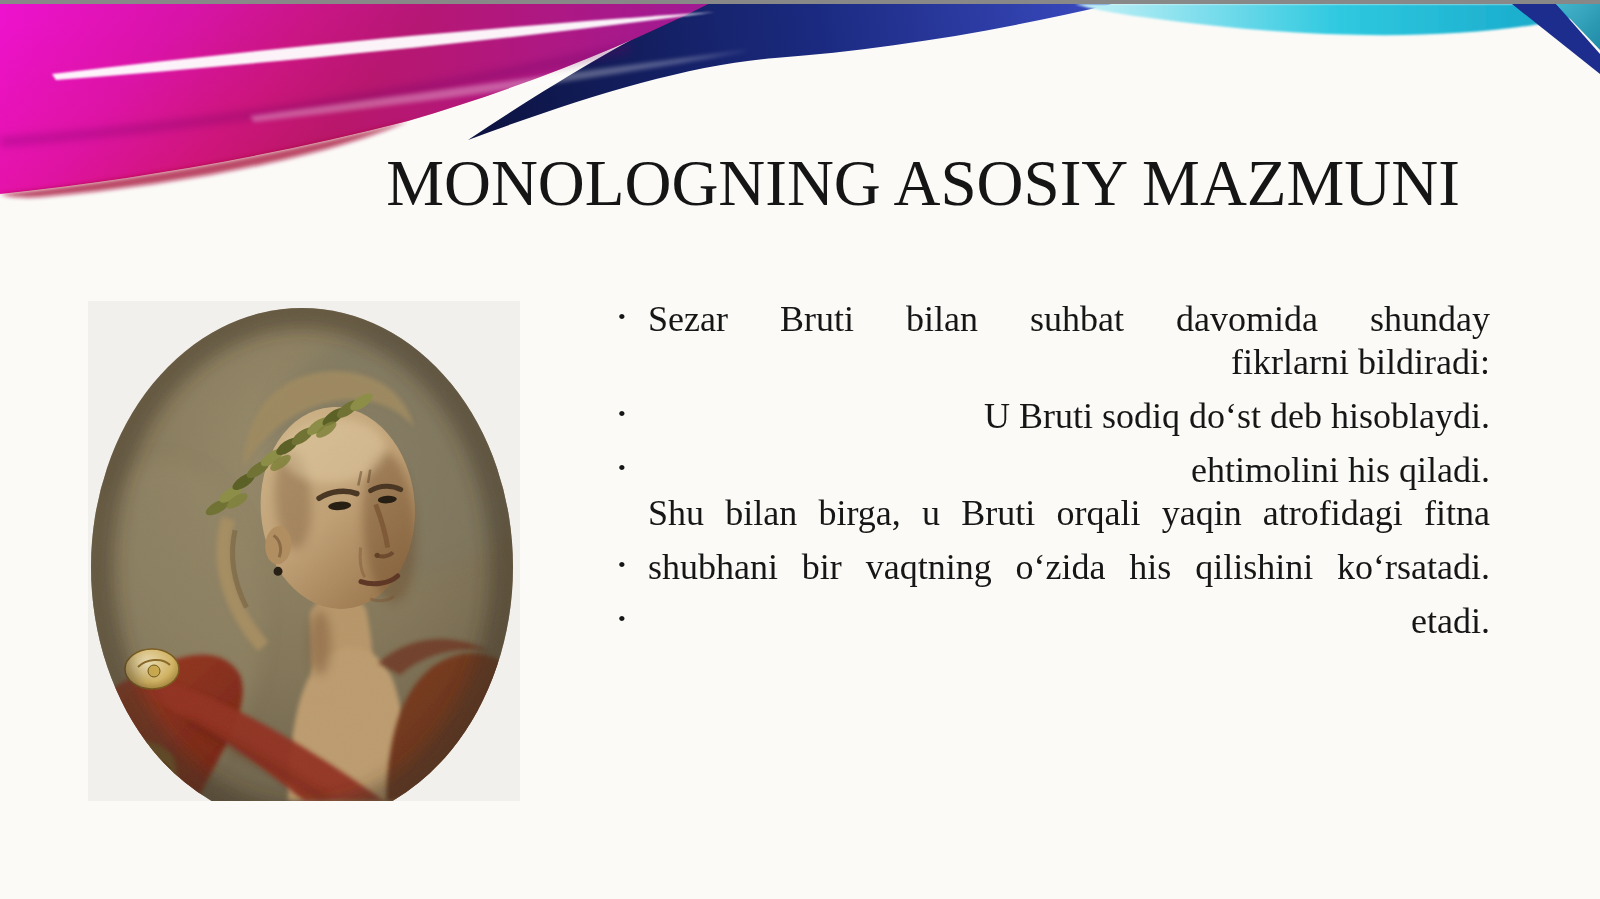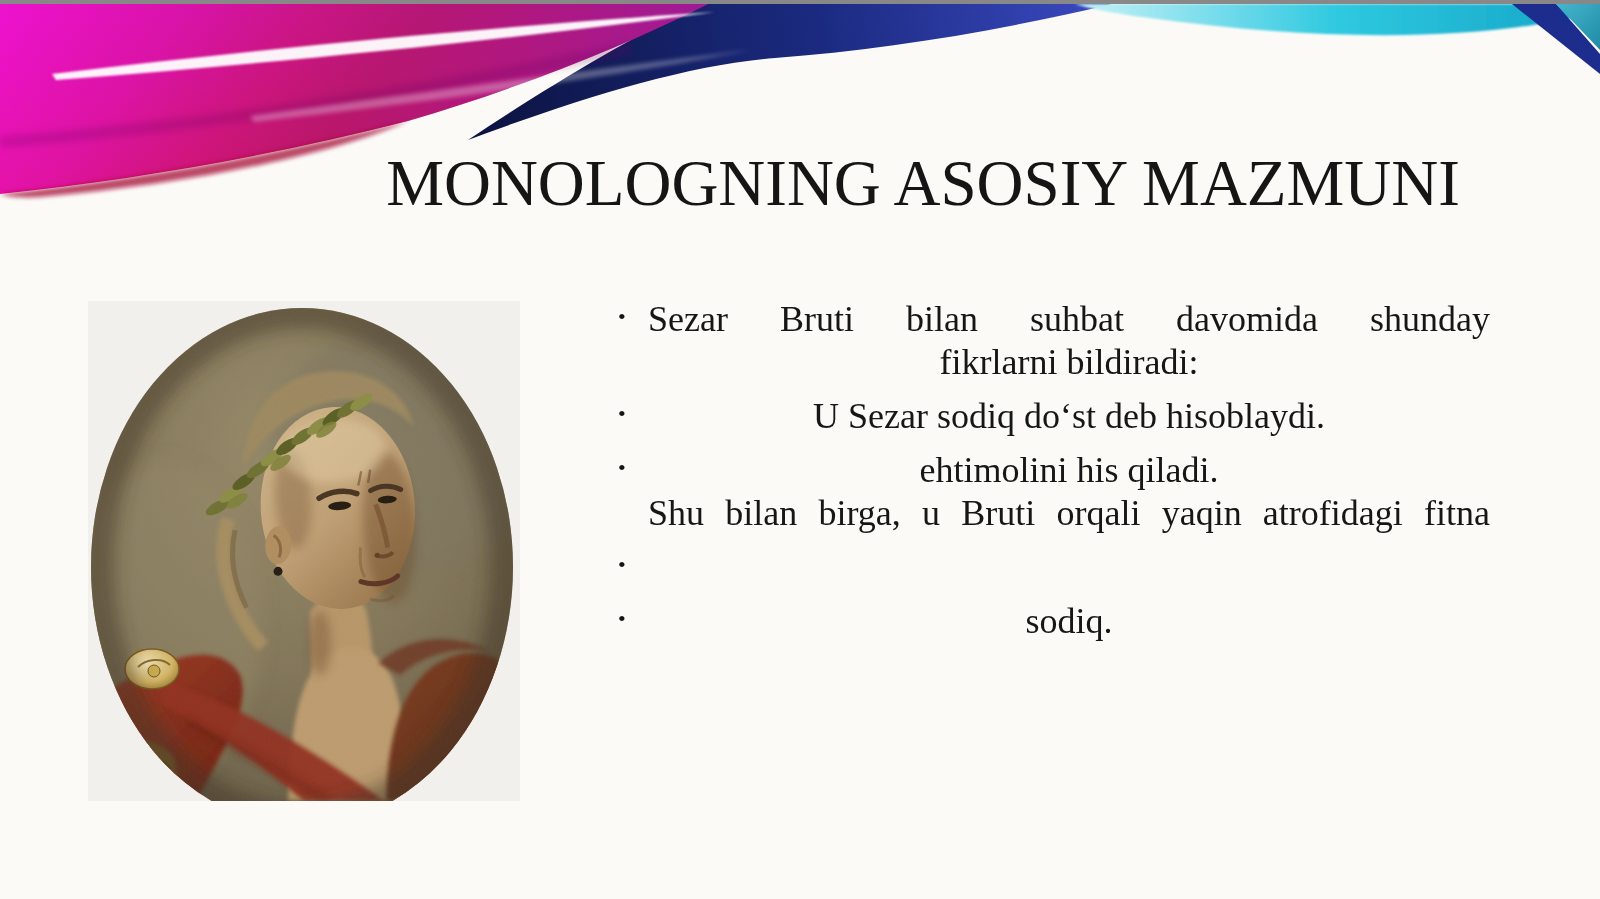--- a/index.html
+++ b/index.html
@@ -31,21 +31,21 @@
     left:618px;top:294px;width:872px;
     color:#161616;
   }
   .bullet{display:flex;margin-bottom:11px;}
   .dot{
     width:30px;flex:0 0 30px;
     font-size:22px;line-height:43px;
     position:relative;top:-3px;
   }
   .lines{flex:1;font-size:36px;line-height:43px;}
-  .line{text-align:center;}
+  .line{text-align:right;}
   .line.j{text-align:justify;text-align-last:justify;}
 </style>
 </head>
 <body>
 
 <div class="slide">
 
   <svg class="ribbon" width="1600" height="235" viewBox="0 0 1600 235" aria-hidden="true">
     <defs>
       <linearGradient id="pinkG" x1="0" y1="0" x2="260" y2="215" gradientUnits="userSpaceOnUse">
@@ -235,39 +235,40 @@
       <span class="dot">•</span>
       <div class="lines">
         <div class="line j">Sezar Bruti bilan suhbat davomida shunday</div>
         <div class="line">fikrlarni bildiradi:</div>
       </div>
     </div>
 
     <div class="bullet">
       <span class="dot">•</span>
       <div class="lines">
-        <div class="line">U Sezar sodiq doʻst deb hisoblaydi.</div>
+        <div class="line">U Bruti sodiq doʻst deb hisoblaydi.</div>
       </div>
     </div>
 
     <div class="bullet">
       <span class="dot">•</span>
       <div class="lines">
         <div class="line">ehtimolini his qiladi.</div>
         <div class="line j">Shu bilan birga, u Bruti orqali yaqin atrofidagi fitna</div>
       </div>
     </div>
 
     <div class="bullet">
       <span class="dot">•</span>
       <div class="lines">
-      </div>
-    </div>
-
-    <div class="bullet">
-      <span class="dot">•</span>
-      <div class="lines">
-        <div class="line">sodiq.</div>
+        <div class="line j">shubhani bir vaqtning oʻzida his qilishini koʻrsatadi.</div>
+      </div>
+    </div>
+
+    <div class="bullet">
+      <span class="dot">•</span>
+      <div class="lines">
+        <div class="line">etadi.</div>
       </div>
     </div>
 
   </div>
 </div>
 
 </body></html>

